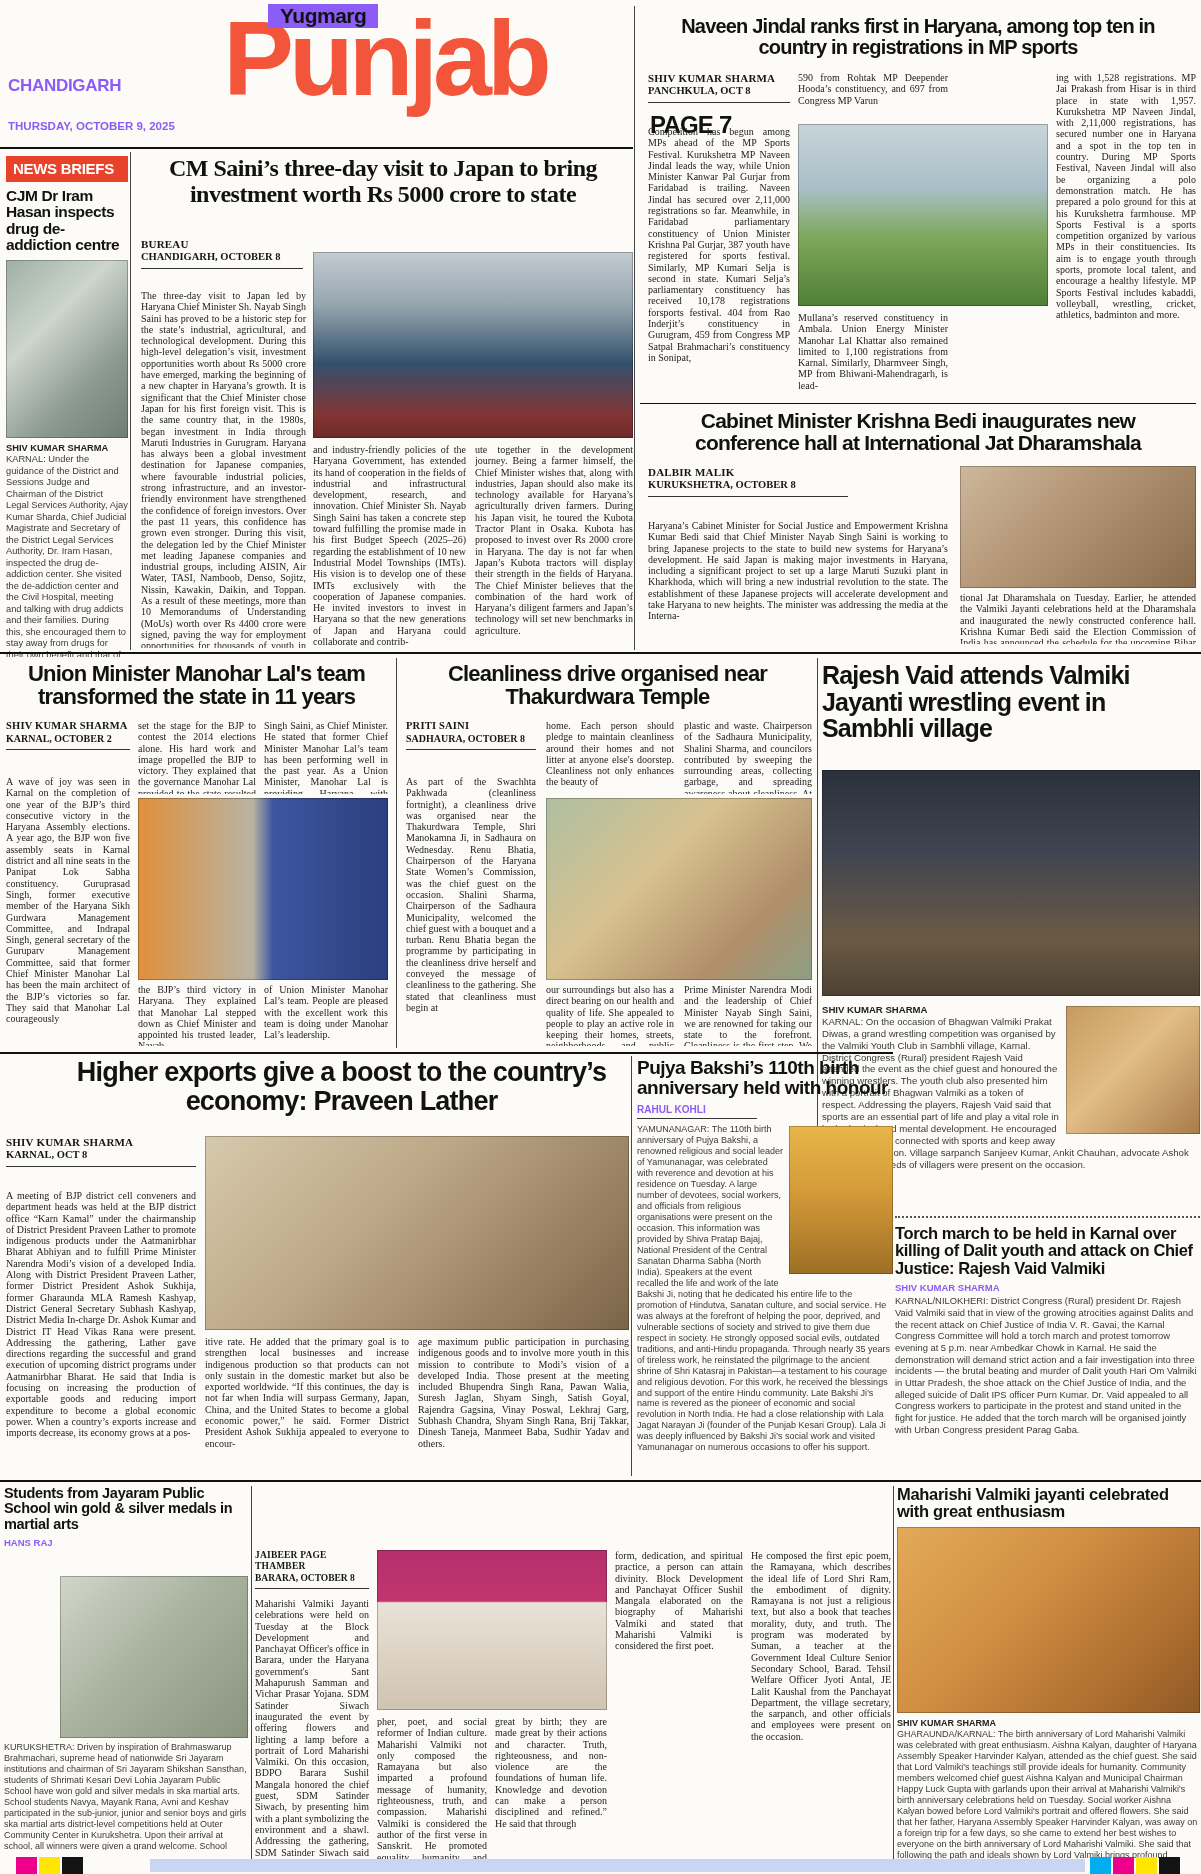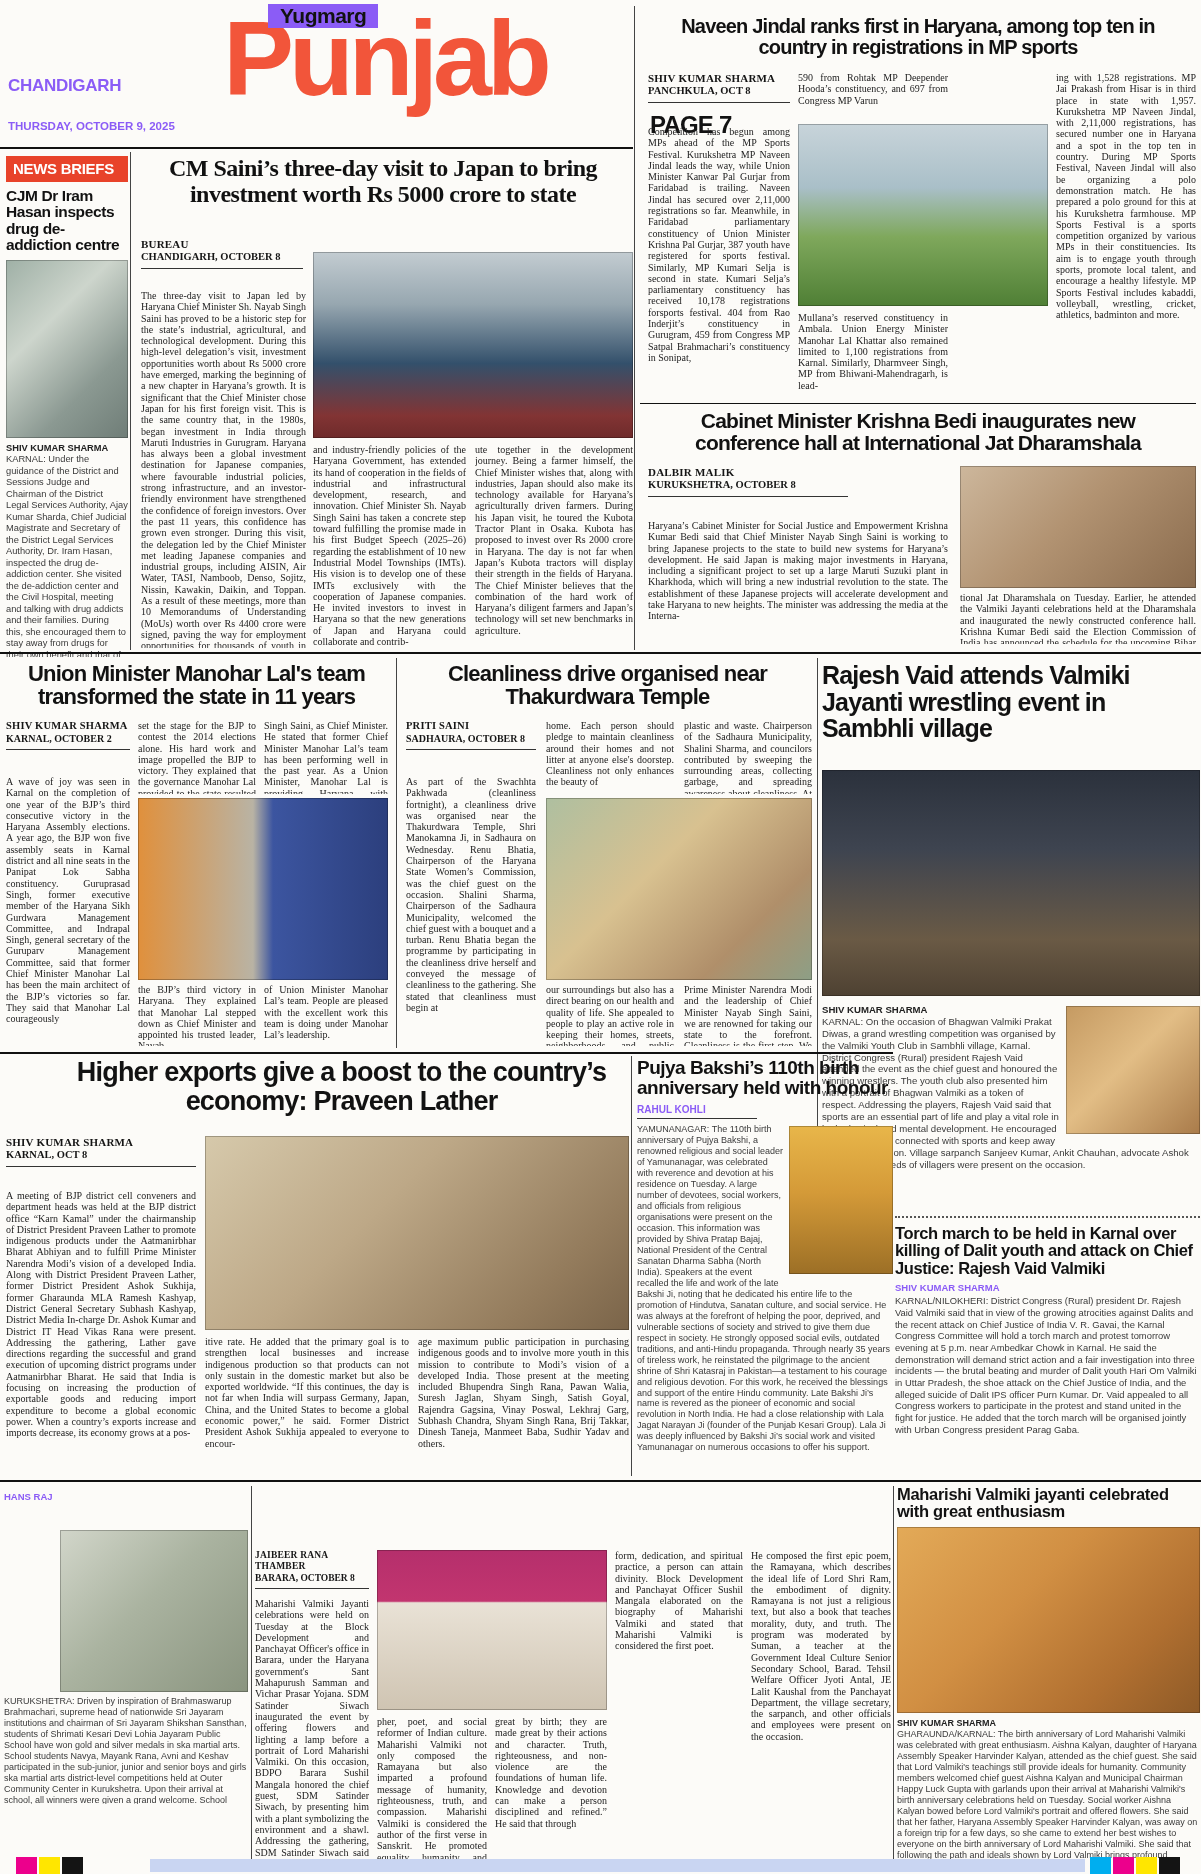--- a/index.html
+++ b/index.html
@@ -158,31 +158,32 @@
   </section>
 
   <section class="abs dotted-top" style="left:895px;top:1216px;width:305px;height:258px;">
     <h1 class="hl-sans" style="font-size:16.5px;letter-spacing:-0.4px;padding-top:7px;">Torch march to be held in Karnal over killing of Dalit youth and attack on Chief Justice: Rajesh Vaid Valmiki</h1>
     <div class="by-sans" style="margin-top:5px;font-size:9.5px;">SHIV KUMAR SHARMA</div>
     <div class="body-sans" style="margin-top:2px;height:168px;font-size:9.4px;">KARNAL/NILOKHERI: District Congress (Rural) president Dr. Rajesh Vaid Valmiki said that in view of the growing atrocities against Dalits and the recent attack on Chief Justice of India V. R. Gavai, the Karnal Congress Committee will hold a torch march and protest tomorrow evening at 5 p.m. near Ambedkar Chowk in Karnal. He said the demonstration will demand strict action and a fair investigation into three incidents — the brutal beating and murder of Dalit youth Hari Om Valmiki in Uttar Pradesh, the shoe attack on the Chief Justice of India, and the alleged suicide of Dalit IPS officer Purn Kumar. Dr. Vaid appealed to all Congress workers to participate in the protest and stand united in the fight for justice. He added that the torch march will be organised jointly with Urban Congress president Parag Gaba.</div>
   </section>
   <div class="hrule" style="left:0;top:1480px;width:1201px;height:2px;"></div>
 
   <section class="abs" style="left:0;top:1486px;width:248px;height:376px;">
+    <h1 class="hl-sans" style="font-size:14.5px;letter-spacing:-0.3px;padding-left:4px;">Students from Jayaram Public School win gold &amp; silver medals in martial arts</h1>
     <div class="by-sans" style="margin:5px 0 0 4px;font-size:9.5px;">HANS RAJ</div>
     <div class="body-sans" style="margin:2px 0 0 4px;height:300px;font-size:9px;line-height:1.22;">
       <div class="photo" style="float:right;width:188px;height:162px;margin:26px 0 4px 5px;background:linear-gradient(135deg,#d2d6ca 0%,#aab3a0 45%,#8a947f 100%);"></div>
       <span>KURUKSHETRA: Driven by inspiration of Brahmaswarup Brahmachari, supreme head of nationwide Sri Jayaram institutions and chairman of Sri Jayaram Shikshan Sansthan, students of Shrimati Kesari Devi Lohia Jayaram Public School have won gold and silver medals in ska martial arts. School students Navya, Mayank Rana, Avni and Keshav participated in the sub-junior, junior and senior boys and girls ska martial arts district-level competitions held at Outer Community Center in Kurukshetra. Upon their arrival at school, all winners were given a grand welcome. School Principal Anju Agarwal congratulated coaches Yogesh Sharma and Babita Sharma, saying that children have brought honor to their parents and the institution by winning medals. They deserve praise. She added that martial arts improves self-control and mental health in students. These achievements were possible only through coach's skillful guidance and hard work.</span>
     </div>
   </section>
   <div class="vrule" style="left:251px;top:1486px;height:375px;"></div>
 
   <section class="abs" style="left:255px;top:1486px;width:636px;height:376px;">
     <div class="abs byline-block" style="left:0;top:64px;width:114px;">
-      <div class="by-name" style="font-size:9.5px;">JAIBEER RANA THAMBER</div>
+      <div class="by-name" style="font-size:9.5px;">JAIBEER PAGE THAMBER</div>
       <div class="by-date" style="font-size:9.5px;">BARARA, OCTOBER 8</div>
     </div>
     <div class="abs body-serif" style="left:0;top:112px;width:114px;height:262px;">Maharishi Valmiki Jayanti celebrations were held on Tuesday at the Block Development and Panchayat Officer's office in Barara, under the Haryana government's Sant Mahapurush Samman and Vichar Prasar Yojana. SDM Satinder Siwach inaugurated the event by offering flowers and lighting a lamp before a portrait of Lord Maharishi Valmiki. On this occasion, BDPO Barara Sushil Mangala honored the chief guest, SDM Satinder Siwach, by presenting him with a plant symbolizing the environment and a shawl. Addressing the gathering, SDM Satinder Siwach said that Maharishi Valmiki is known as the first poet and author of the Sanskrit epic Ramayana. He was a great sage, philoso-</div>
     <div class="abs photo" style="left:122px;top:64px;width:230px;height:160px;background:linear-gradient(180deg,#b52f6c 0%,#c2356f 32%,#e9e2d6 33%,#cfc4b2 100%);"></div>
     <div class="abs body-serif" style="left:122px;top:230px;width:110px;height:144px;">pher, poet, and social reformer of Indian culture. Maharishi Valmiki not only composed the Ramayana but also imparted a profound message of humanity, righteousness, truth, and compassion. Maharishi Valmiki is considered the author of the first verse in Sanskrit. He promoted equality, humanity, and truth in society. His famous lines read: “No one is</div>
     <div class="abs body-serif" style="left:360px;top:64px;width:128px;height:310px;">form, dedication, and spiritual practice, a person can attain divinity. Block Development and Panchayat Officer Sushil Mangala elaborated on the biography of Maharishi Valmiki and stated that Maharishi Valmiki is considered the first poet.</div>
     <div class="abs body-serif" style="left:240px;top:230px;width:112px;height:144px;">great by birth; they are made great by their actions and character. Truth, righteousness, and non-violence are the foundations of human life. Knowledge and devotion can make a person disciplined and refined.” He said that through</div>
     <div class="abs body-serif" style="left:496px;top:64px;width:140px;height:310px;">He composed the first epic poem, the Ramayana, which describes the ideal life of Lord Shri Ram, the embodiment of dignity. Ramayana is not just a religious text, but also a book that teaches morality, duty, and truth. The program was moderated by Suman, a teacher at the Government Ideal Culture Senior Secondary School, Barad. Tehsil Welfare Officer Jyoti Antal, JE Lalit Kaushal from the Panchayat Department, the village secretary, the sarpanch, and other officials and employees were present on the occasion.</div>
   </section>
   <div class="vrule" style="left:893px;top:1486px;height:375px;"></div>

